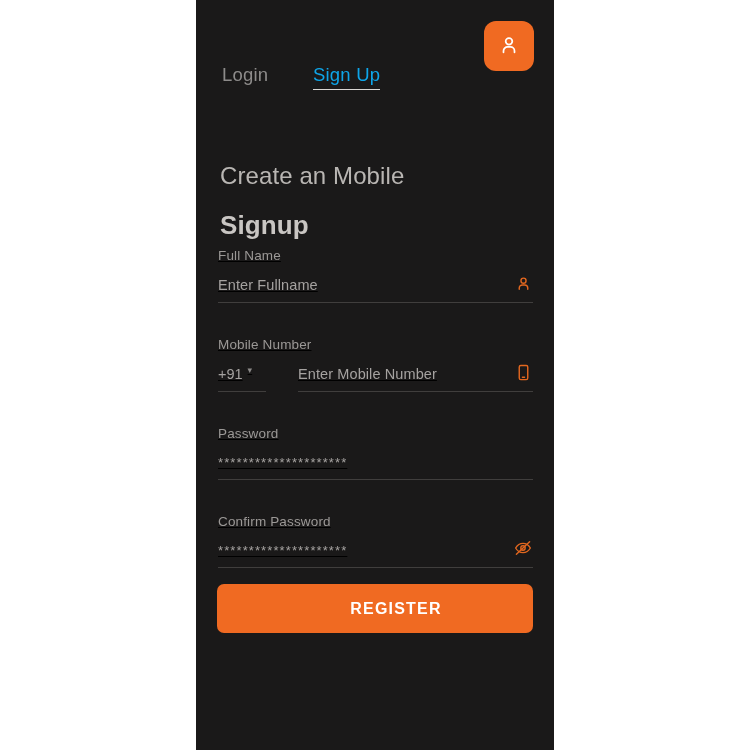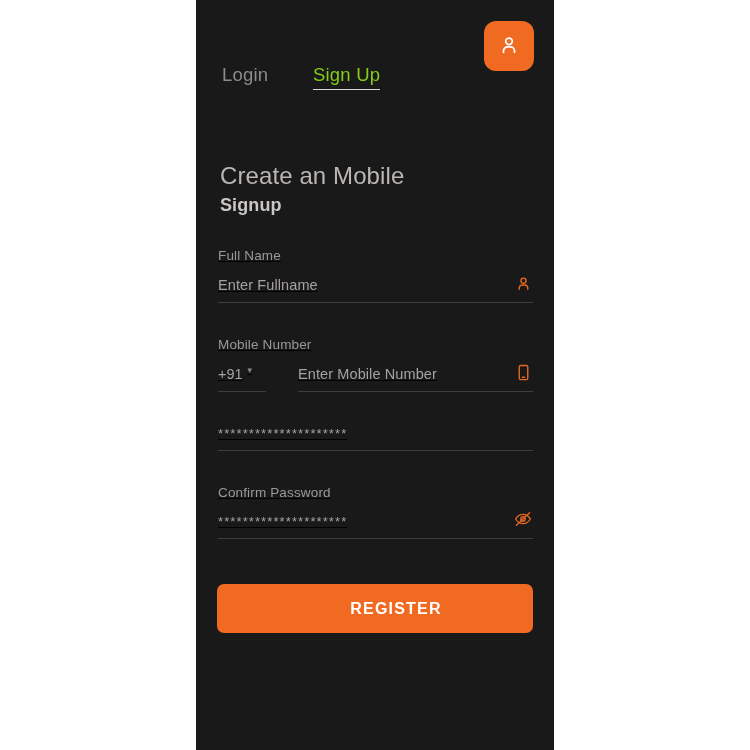--- a/index.html
+++ b/index.html
@@ -41,21 +41,21 @@
     font-family: "Liberation Sans", sans-serif;
     cursor: pointer;
     margin-top: 31px;
   }
   .tab-login {
     left: 26px;
     color: #8d8b8a;
   }
   .tab-signup {
     left: 117px;
-    color: #84cc16;
+    color: #0ea5e9;
     border-bottom: 1.6px solid #d9d6d3;
     padding-bottom: 3px;
   }
   .avatar-btn {
     position: absolute;
     right: 20px;
     top: 21px;
     width: 50px;
     height: 50px;
     border-radius: 12px;
@@ -76,25 +76,25 @@
     width: 310px;
   }
   .title-light {
     font-size: 24px;
     color: #b9b6b3;
     font-weight: 400;
     line-height: 1.3;
     letter-spacing: 0.1px;
   }
   .title-bold {
-    font-size: 18px;
+    font-size: 26px;
     color: #c9c6c3;
     font-weight: 700;
     line-height: 1.4;
-    margin-top: 2px;
+    margin-top: 16px;
     letter-spacing: 0.1px;
   }
 
   
   .form {
     position: absolute;
     left: 0;
     top: 248px;
     width: 100%;
     text-decoration: underline;
@@ -252,20 +252,21 @@
                 <line x1="10.5" y1="18.6" x2="13.5" y2="18.6"></line>
               </svg>
             </span>
           </div>
           <div class="underline"></div>
         </div>
       </div>
     </div>
 
     <div class="field">
+      <div class="field-label">Password</div>
       <div class="field-row">
         <div class="pw-dots">*********************</div>
       </div>
       <div class="underline"></div>
     </div>
 
     <div class="field">
       <div class="field-label">Confirm Password</div>
       <div class="field-row">
         <div class="pw-dots">*********************</div>

